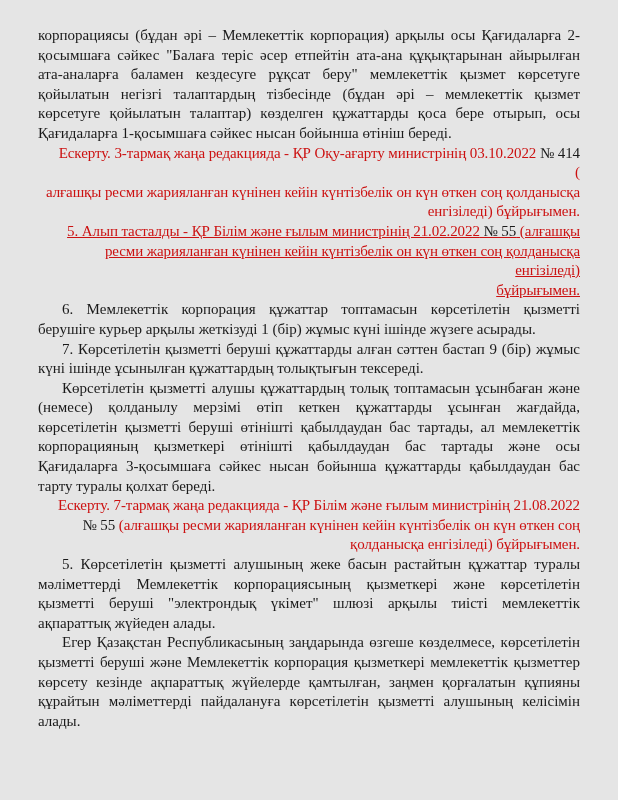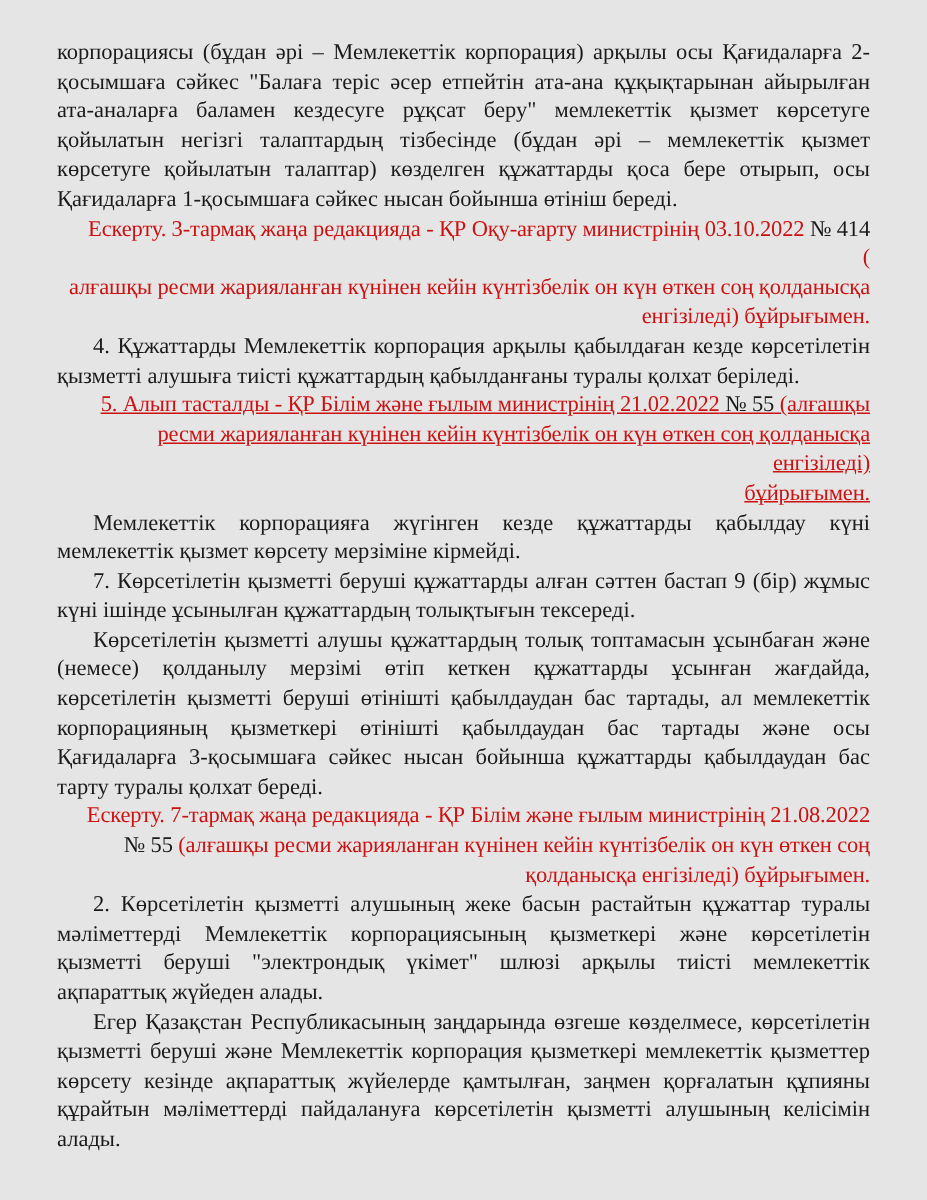--- a/index.html
+++ b/index.html
@@ -42,34 +42,33 @@
 <body>
 
 <div class="page">
 
   <p class="ind0">корпорациясы (бұдан әрі – Мемлекеттік корпорация) арқылы осы Қағидаларға 2-қосымшаға сәйкес "Балаға теріс әсер етпейтін ата-ана құқықтарынан айырылған ата-аналарға баламен кездесуге рұқсат беру" мемлекеттік қызмет көрсетуге қойылатын негізгі талаптардың тізбесінде (бұдан әрі – мемлекеттік қызмет көрсетуге қойылатын талаптар) көзделген құжаттарды қоса бере отырып, осы Қағидаларға 1-қосымшаға сәйкес нысан бойынша өтініш береді.</p>
 
   <p class="red-note ind16"><span>Ескерту. 3-тармақ жаңа редакцияда - ҚР Оқу-ағарту министрінің 03.10.2022</span><span class="num-black"> № 414</span><span> (
 алғашқы ресми жарияланған күнінен кейін күнтізбелік он күн өткен соң қолданысқа
 енгізіледі) бұйрығымен.</span></p>
 
-  <p class="ind24">4. Құжаттарды Мемлекеттік корпорация арқылы қабылдаған кезде көрсетілетін қызметті алушыға тиісті құжаттардың қабылданғаны туралы қолхат беріледі.</p>
 
   <p class="red-note ind4"><span>5. Алып тасталды - ҚР Білім және ғылым министрінің 21.02.2022</span><span class="num-black"> № 55</span><span> (алғашқы
 ресми жарияланған күнінен кейін күнтізбелік он күн өткен соң қолданысқа енгізіледі)
 бұйрығымен.</span></p>
 
+  <p class="ind24">6. Мемлекеттік корпорация құжаттар топтамасын көрсетілетін қызметті берушіге курьер арқылы жеткізуді 1 (бір) жұмыс күні ішінде жүзеге асырады.</p>
 
-  <p class="ind24">Мемлекеттік корпорацияға жүгінген кезде құжаттарды қабылдау күні мемлекеттік қызмет көрсету мерзіміне кірмейді.</p>
 
   <p class="ind24">7. Көрсетілетін қызметті беруші құжаттарды алған сәттен бастап 9 (бір) жұмыс күні ішінде ұсынылған құжаттардың толықтығын тексереді.</p>
 
   <p class="ind24">Көрсетілетін қызметті алушы құжаттардың толық топтамасын ұсынбаған және (немесе) қолданылу мерзімі өтіп кеткен құжаттарды ұсынған жағдайда, көрсетілетін қызметті беруші өтінішті қабылдаудан бас тартады, ал мемлекеттік корпорацияның қызметкері өтінішті қабылдаудан бас тартады және осы Қағидаларға 3-қосымшаға сәйкес нысан бойынша құжаттарды қабылдаудан бас тарту туралы қолхат береді.</p>
 
   <p class="red-note ind16"><span>Ескерту. 7-тармақ жаңа редакцияда - ҚР Білім және ғылым министрінің 21.08.2022
 </span><span class="num-black">№ 55</span><span> (алғашқы ресми жарияланған күнінен кейін күнтізбелік он күн өткен соң
 қолданысқа енгізіледі) бұйрығымен.</span></p>
 
-  <p class="ind24">2. Көрсетілетін қызметті алушының жеке басын растайтын құжаттар туралы мәліметтерді Мемлекеттік корпорациясының қызметкері және көрсетілетін қызметті беруші "электрондық үкімет" шлюзі арқылы тиісті мемлекеттік ақпараттық жүйеден алады.</p>
+  <p class="ind24">5. Көрсетілетін қызметті алушының жеке басын растайтын құжаттар туралы мәліметтерді Мемлекеттік корпорациясының қызметкері және көрсетілетін қызметті беруші "электрондық үкімет" шлюзі арқылы тиісті мемлекеттік ақпараттық жүйеден алады.</p>
 
   <p class="ind24">Егер Қазақстан Республикасының заңдарында өзгеше көзделмесе, көрсетілетін қызметті беруші және Мемлекеттік корпорация қызметкері мемлекеттік қызметтер көрсету кезінде ақпараттық жүйелерде қамтылған, заңмен қорғалатын құпияны құрайтын мәліметтерді пайдалануға көрсетілетін қызметті алушының келісімін алады.</p>
 
 </div>
 
 </body></html>

